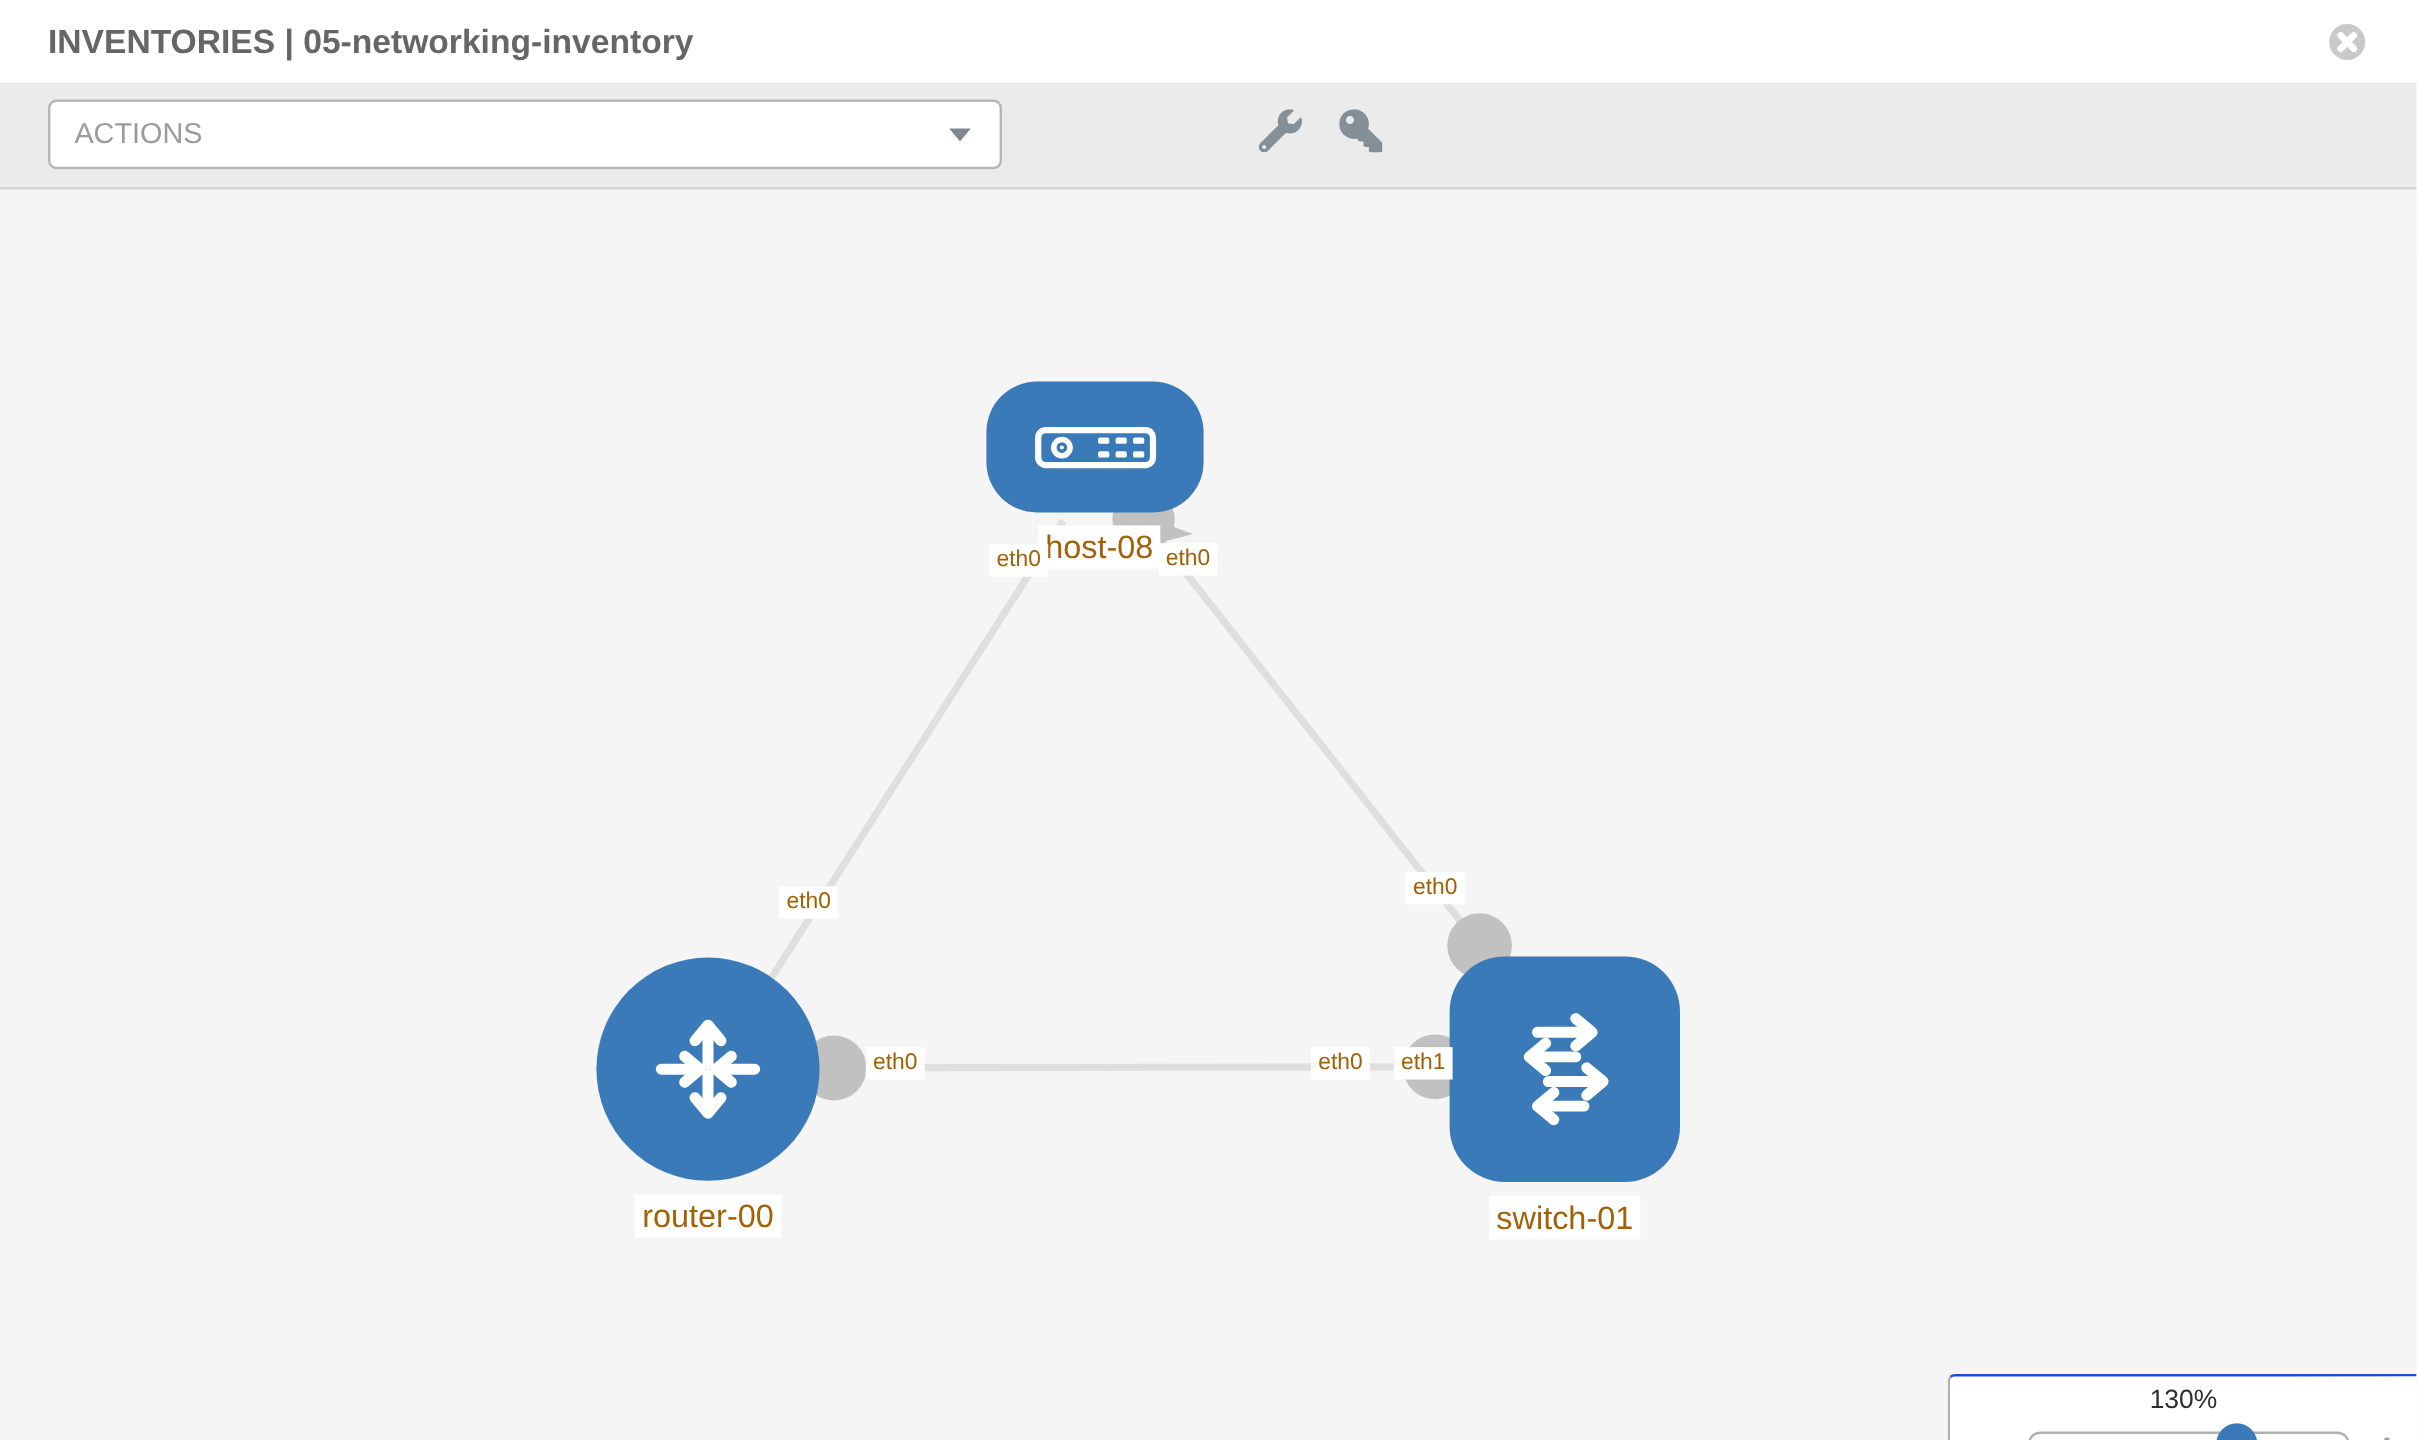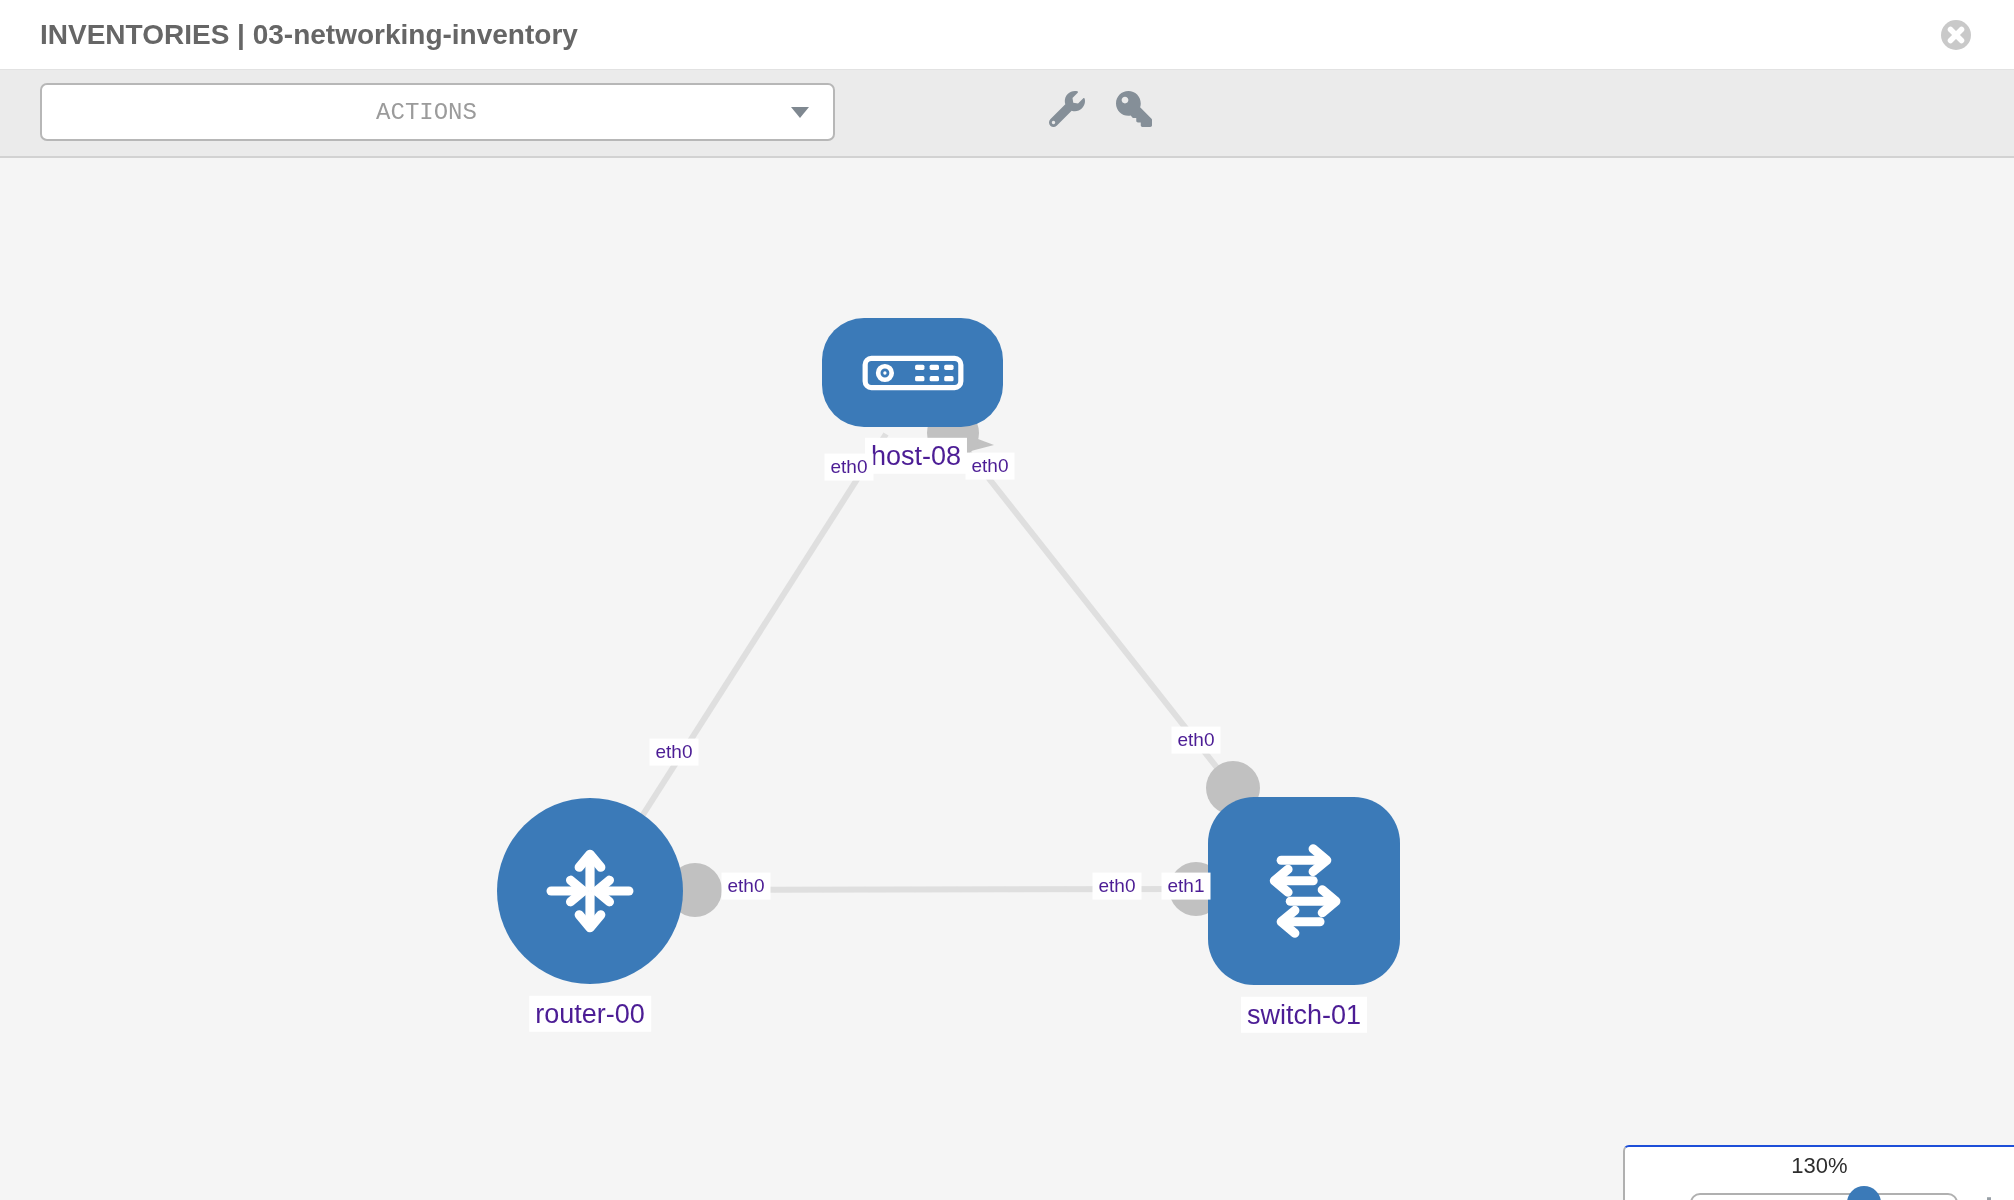--- a/index.html
+++ b/index.html
@@ -12,41 +12,41 @@
   #page-title{position:absolute;left:40px;top:0;height:70px;line-height:70px;
               font-size:28px;font-weight:700;color:#666;}
   #close-btn{position:absolute;left:1941px;top:20px;width:30px;height:30px;cursor:pointer;}
 
   
   #toolbar{position:absolute;left:0;top:70px;width:2014px;height:88px;background:#ebebeb;
            border-bottom:2px solid #d2d2d2;box-sizing:border-box;}
   .select-box{position:absolute;top:13px;height:58px;background:#fff;border:2px solid #b7b7b7;
               border-radius:7px;box-sizing:border-box;display:flex;align-items:center;cursor:pointer;}
   .select-box input{flex:1;border:none;outline:none;background:transparent;
-                    font-family:Liberation Mono, monospace;font-size:24px;color:#6d28d9;
-                    padding:0 0 0 20px;text-align:center;}
+                    font-family:Liberation Sans, sans-serif;font-size:24px;color:#6d28d9;
+                    padding:0 0 0 20px;}
   .select-box input::placeholder{color:#9b9b9b;opacity:1;}
   .caret{width:0;height:0;border-left:9px solid transparent;border-right:9px solid transparent;
          border-top:11px solid #7f8890;margin-right:24px;}
   #actions-box{left:40px;width:795px;}
   #search-box{left:1183px;width:794px;}
   .tool-icon{position:absolute;top:21px;width:36px;height:36px;cursor:pointer;}
   #wrench-btn{left:1049px;}
   #key-btn{left:1116px;}
 
   
   #canvas{position:absolute;left:0;top:158px;width:2014px;height:1042px;background:#f5f5f5;cursor:move;}
   #edges-svg{position:absolute;left:0;top:0;}
 
   .node{position:absolute;background:#3b7ab8;display:flex;align-items:center;justify-content:center;cursor:pointer;}
   #node-host{left:822px;top:160px;width:181px;height:109px;border-radius:42px;}
   #node-router{left:497px;top:640px;width:186px;height:186px;border-radius:50%;}
   #node-switch{left:1208px;top:639px;width:192px;height:188px;border-radius:46px;}
 
-  .chip{position:absolute;transform:translate(-50%,-50%);background:#fff;color:#4c1d95;
+  .chip{position:absolute;transform:translate(-50%,-50%);background:#fff;color:#a16207;
         white-space:nowrap;line-height:1.2;padding:2px 6px;text-align:center;}
   .node-label{font-size:27px;cursor:pointer;}
   .if-label{font-size:19px;}
 
   
   #zoom-panel{position:absolute;left:1623px;top:1145px;width:391px;height:115px;background:#fff;
               border-top:2px solid #1d4ed8;border-left:2px solid #b0b0b0;border-radius:6px 0 0 0;
               box-sizing:border-box;}
   #zoom-level{position:absolute;left:0;top:6px;width:100%;text-align:center;
               font-size:22px;color:#2e2e2e;}
@@ -58,21 +58,21 @@
               border:2px solid #b0b0b0;border-radius:12px;box-sizing:border-box;cursor:pointer;}
   #zoom-handle{position:absolute;left:155px;top:-9px;width:34px;height:34px;border-radius:50%;
                background:#3b7ab8;cursor:grab;}
 </style>
 </head>
 <body>
 
 <div id="page">
 
   <div id="header">
-    <div id="page-title">INVENTORIES | 03-networking-inventory</div>
+    <div id="page-title">INVENTORIES | 05-networking-inventory</div>
     <div id="close-btn">
       <svg width="30" height="30" viewBox="0 0 30 30">
         <circle cx="15" cy="15" r="15" fill="#c9c9c9"></circle>
         <line x1="9.5" y1="9.5" x2="20.5" y2="20.5" stroke="#fff" stroke-width="5.5" stroke-linecap="round"></line>
         <line x1="20.5" y1="9.5" x2="9.5" y2="20.5" stroke="#fff" stroke-width="5.5" stroke-linecap="round"></line>
       </svg>
     </div>
   </div>
 
   <div id="toolbar">

